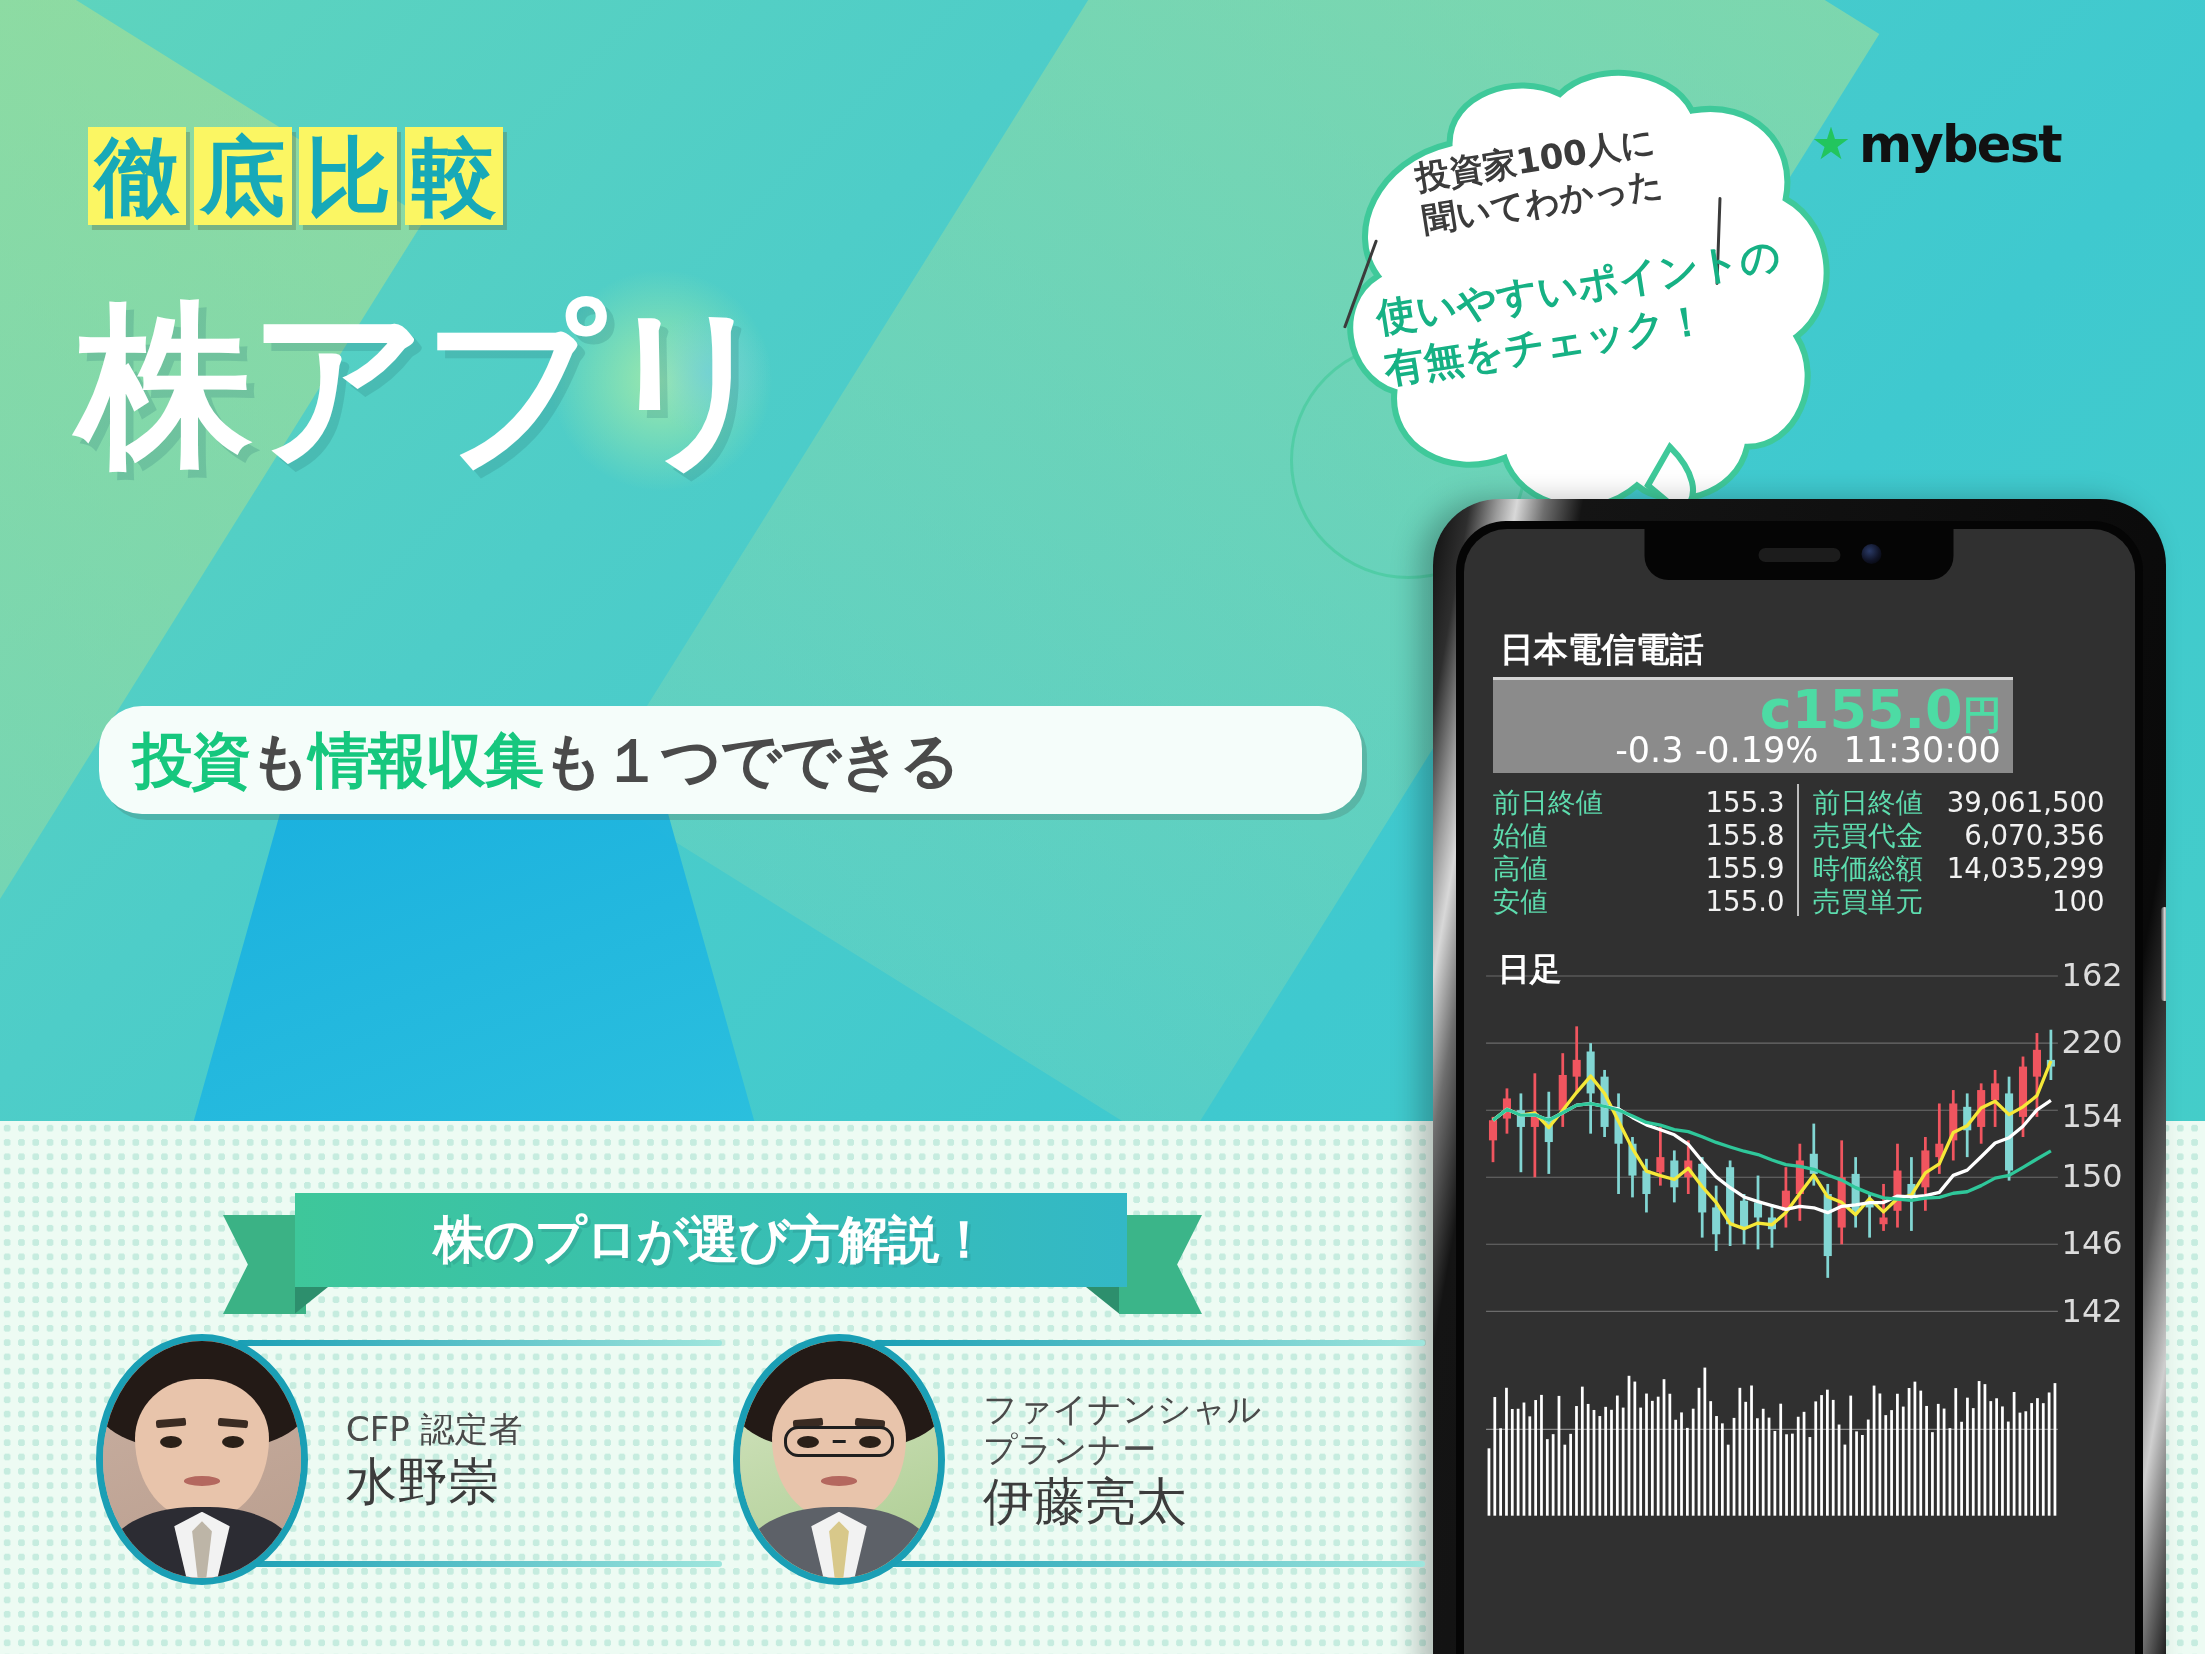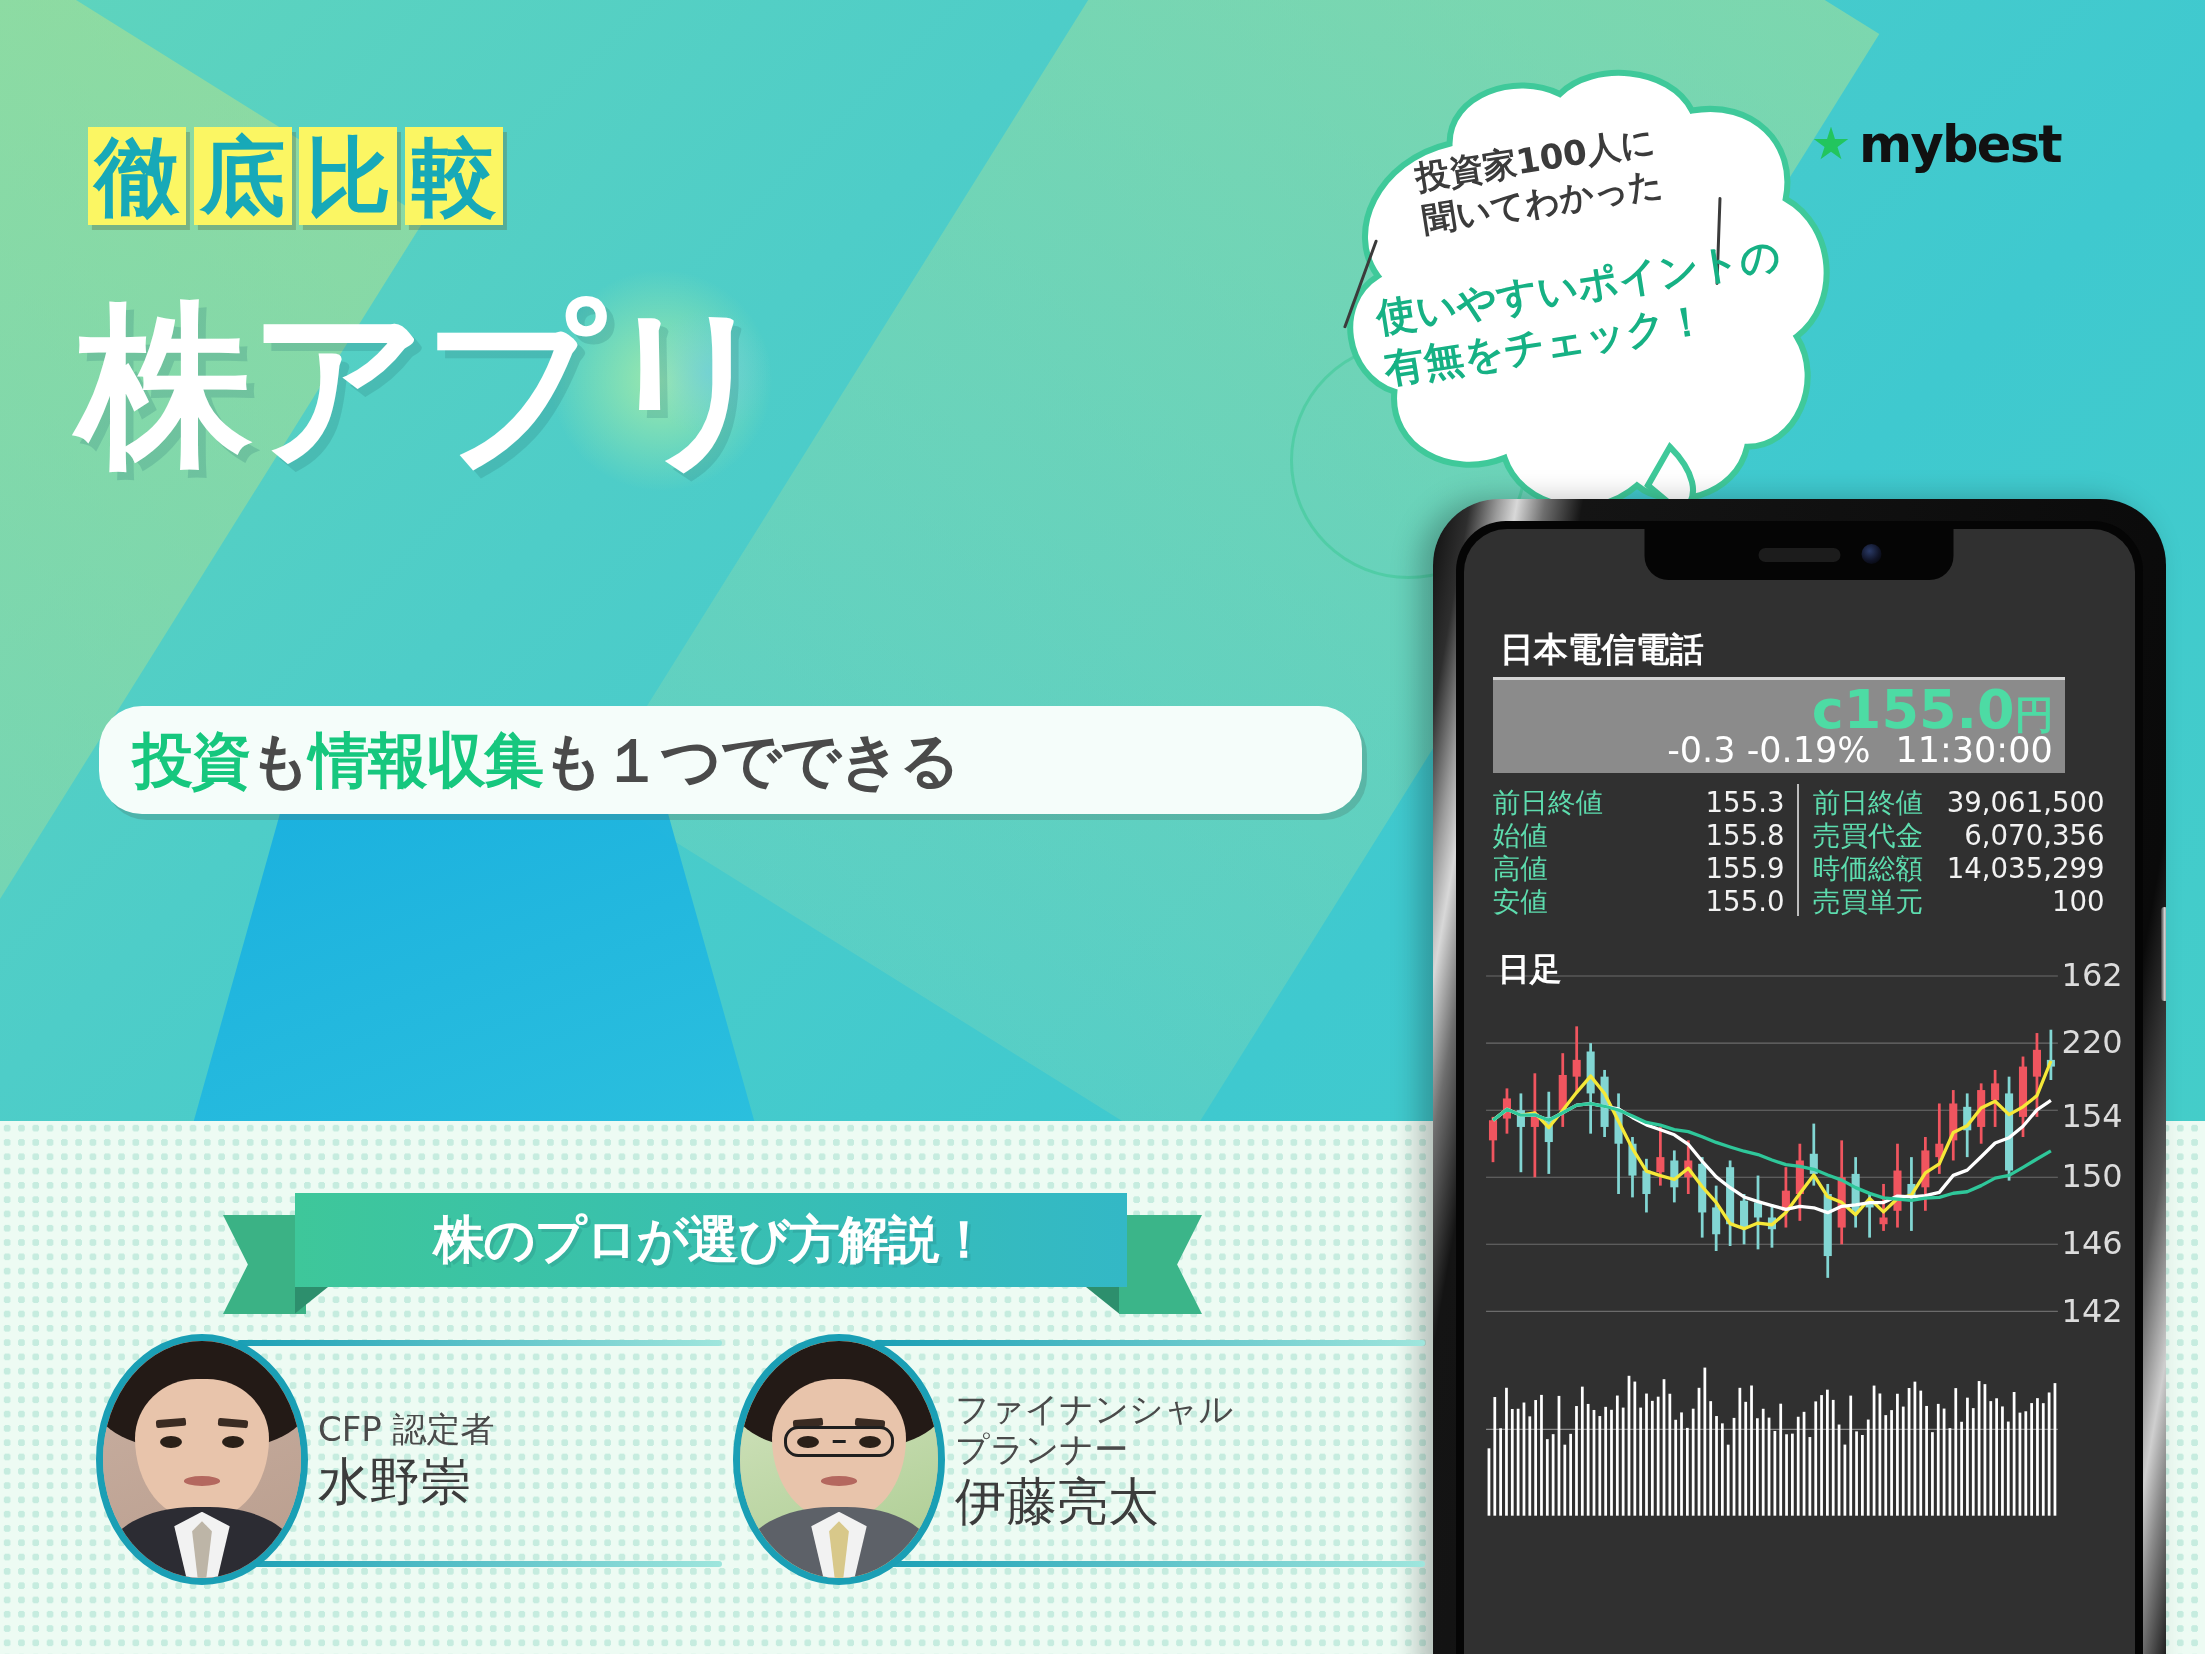--- a/index.html
+++ b/index.html
@@ -93,21 +93,21 @@
   .speaker{position:absolute;left:50%;transform:translateX(-50%);top:19px;width:82px;height:14.3px;
     border-radius:7.2px;background:#1c1c1c;}
   .camera{position:absolute;left:calc(50% + 62px);top:15.4px;width:20px;height:20px;border-radius:50%;
     background:radial-gradient(circle at 40% 35%,#2a3a66 0%,#101427 55%,#000 100%);}
   .side-btn{position:absolute;right:-2.2px;top:408px;width:7.7px;height:94px;border-radius:3.9px;
     background:linear-gradient(90deg,#3a3a3a,#cfcfcf,#7a7a7a);}
 
   
   .stk-name{position:absolute;left:36px;top:98px;font-size:34px;color:#fff;font-weight:700;
     font-family:"DejaVu Sans","Liberation Sans",sans-serif;}
-  .price-box{position:absolute;left:29px;top:148px;width:572px;height:93px;background:#8b8b8b;
+  .price-box{position:absolute;left:29px;top:148px;width:520px;height:93px;background:#8b8b8b;
     border-top:3.3px solid #d4d4d4;}
   .price-main{position:absolute;right:11px;top:3.3px;font-size:54px;line-height:1;font-weight:700;
     color:#4ddba4;font-family:"DejaVu Sans","Liberation Sans",sans-serif;}
   .price-main .yen{color:#4ddba4;font-size:39px;}
   .price-sub{position:absolute;right:12px;bottom:4.4px;font-size:35px;line-height:1;color:#fff;
     font-family:"DejaVu Sans","Liberation Sans",sans-serif;white-space:nowrap;}
   .price-sub .sp{display:inline-block;width:25px;}
 
   .stats{position:absolute;left:29px;top:255px;width:612px;display:flex;}
   .stats .col{width:50%;}
@@ -142,21 +142,21 @@
     clip-path:polygon(0 0,100% 0,0 100%);z-index:4;}
   .rib-fold-r{position:absolute;left:1086px;top:1287px;width:33px;height:26.5px;background:#2d8f6d;
     clip-path:polygon(0 0,100% 0,100% 100%);z-index:4;}
 
   
   .expert{position:absolute;display:flex;align-items:center;}
   .exp1{left:96px;top:1334px;}
   .exp2{left:733px;top:1334px;}
   .ava{width:198px;height:237px;border-radius:50%;border:7.2px solid #1a9fb5;overflow:hidden;
     position:relative;flex:0 0 auto;background:#cbb6a6;}
-  .exp-txt{margin-left:10px;}
+  .exp-txt{margin-left:38px;}
   .exp-role{font-size:34px;line-height:1.18;color:#4a4a4a;
     font-family:"DejaVu Sans","Liberation Sans",sans-serif;white-space:nowrap;}
   .exp-name{font-size:51px;line-height:1.1;color:#3c3c3c;margin-top:5.5px;
     font-family:"DejaVu Sans","Liberation Sans",sans-serif;white-space:nowrap;}
   .exp-rule{position:absolute;height:6px;
     background:linear-gradient(90deg,#1a9fb5,#9fe6dd);border-radius:3.3px;}
   .rule1a{left:237px;top:1340px;width:485px;}
   .rule1b{left:237px;top:1561px;width:485px;}
   .rule2a{left:874px;top:1340px;width:551px;}
   .rule2b{left:874px;top:1561px;width:551px;}

